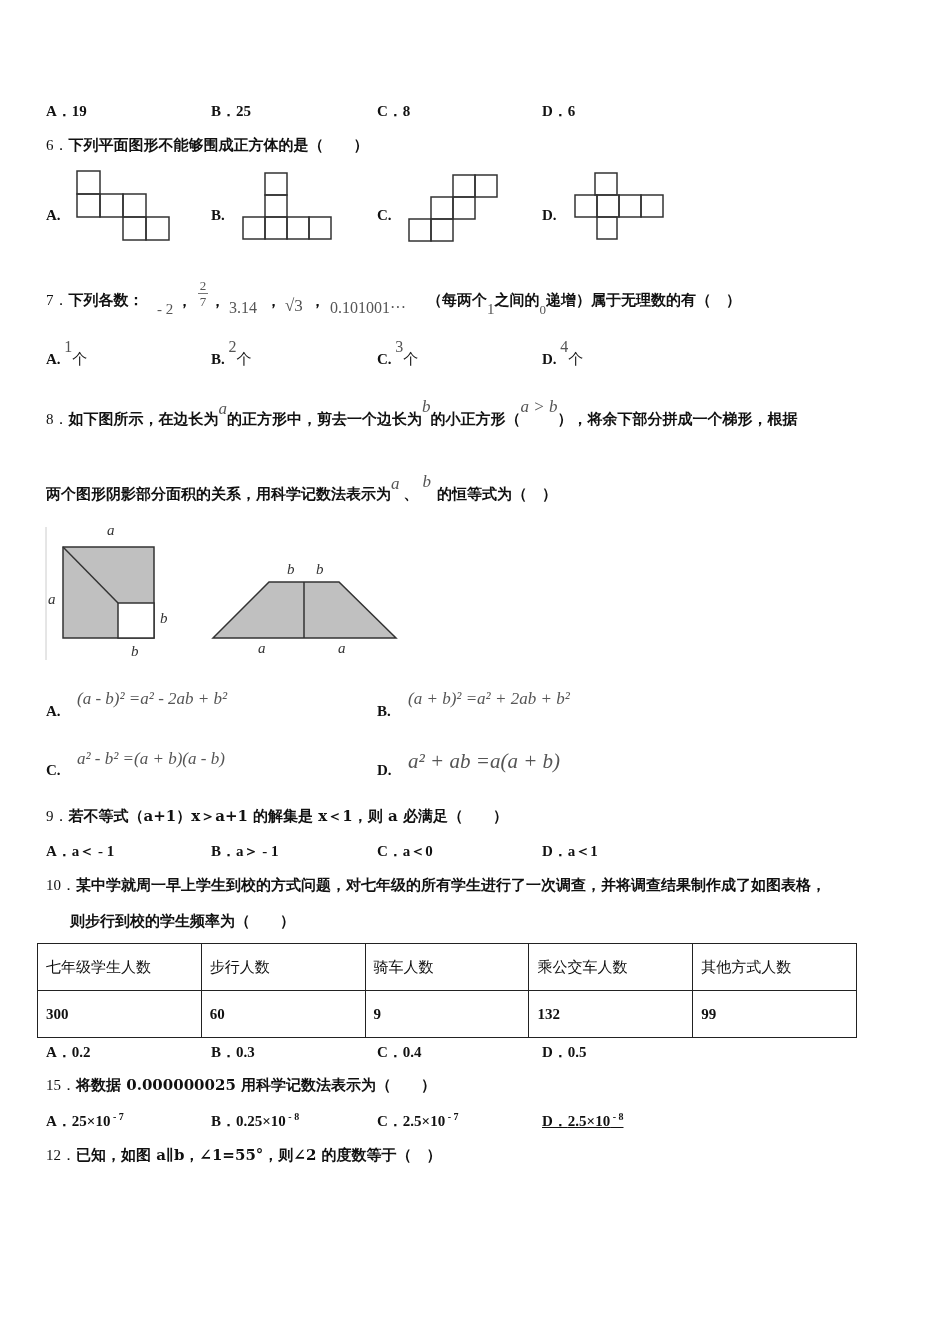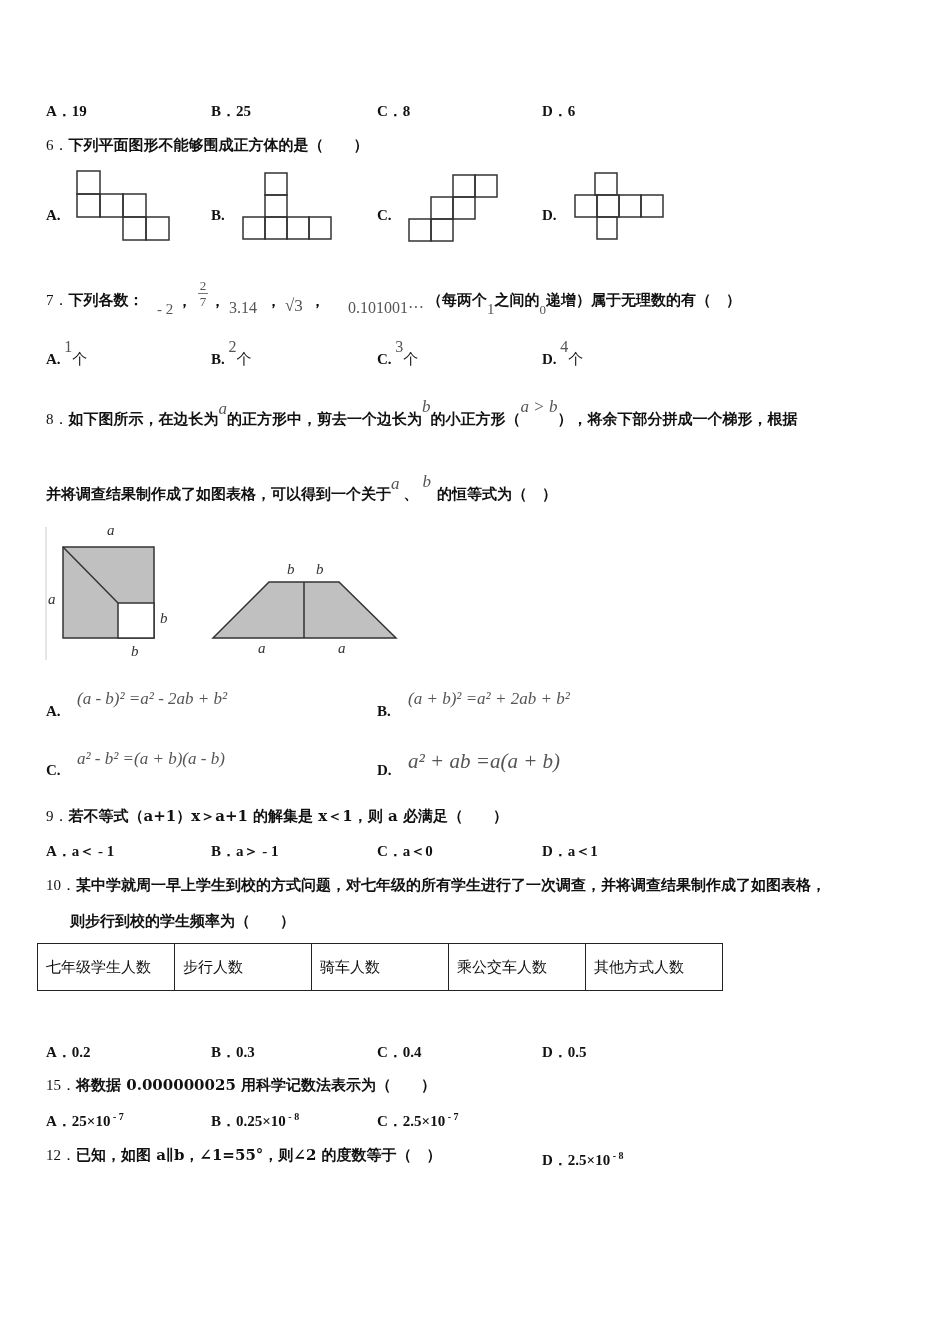--- a/index.html
+++ b/index.html
@@ -6,21 +6,21 @@
   body { width:950px; height:1344px; position:relative; overflow:hidden;
          font-family:"DejaVu Serif","Liberation Serif",serif; color:#111; }
   .abs { position:absolute; white-space:nowrap; }
   .q { font-size:15px; font-weight:bold; }
   .qnum { font-weight:normal; font-family:"Liberation Serif",serif; }
   .opt { font-size:15px; font-weight:bold; font-family:"Liberation Serif","DejaVu Serif",serif; }
   .math { font-family:"Liberation Serif",serif; font-style:italic; font-weight:normal; color:#555; }
   .mathn { font-family:"Liberation Serif",serif; font-weight:normal; color:#555; }
   .sup { font-size:10px; vertical-align:super; }
   svg { position:absolute; overflow:visible; }
-  table.data { position:absolute; left:37px; top:943px; width:686px; border-collapse:collapse; }
+  table.data { position:absolute; left:37px; top:943px; width:820px; border-collapse:collapse; }
   table.data td { border:1px solid #222; height:46px; padding:0 8px; font-size:15px; vertical-align:middle; width:20%; }
   table.data tr.vals td { font-weight:bold; font-family:"Liberation Serif",serif; }
 </style>
 </head>
 <body>
 
 <div>
   <div class="abs opt" style="left:46px;top:102px;"><span>A．</span><span>19</span></div>
   <div class="abs opt" style="left:211px;top:102px;"><span>B．</span><span>25</span></div>
   <div class="abs opt" style="left:377px;top:102px;"><span>C．</span><span>8</span></div>
@@ -73,35 +73,35 @@
 <div class="abs q" style="left:177px;top:292px;">，</div>
 <div class="abs mathn" style="left:198px;top:278px;font-size:13px;text-align:center;width:10px;line-height:15px;">
   <div>2</div>
   <div style="border-top:1px solid #777;">7</div>
 </div>
 <div class="abs q" style="left:210px;top:292px;">，</div>
 <div class="abs mathn" style="left:229px;top:299px;font-size:16px;">3.14</div>
 <div class="abs q" style="left:266px;top:292px;">，</div>
 <div class="abs mathn" style="left:285px;top:296px;font-size:17px;">√3</div>
 <div class="abs q" style="left:310px;top:292px;">，</div>
-<div class="abs mathn" style="left:330px;top:299px;font-size:16px;margin-left:18px;">0.101001···</div>
+<div class="abs mathn" style="left:330px;top:299px;font-size:16px;">0.101001···</div>
 <div class="abs q" style="left:427px;top:291px;">
   <span>（每两个</span><span class="mathn" style="font-size:15px;position:relative;top:9px;">1</span><span>之间的</span><span class="mathn" style="font-size:13px;position:relative;top:9px;">0</span><span>递增）属于无理数的有（　）</span>
 </div>
 
 <div class="abs opt" style="left:46px;top:350px;"><span>A.</span> <span class="mathn" style="font-size:16px;position:relative;top:-12px;">1</span><span style="font-weight:normal;">个</span></div>
 <div class="abs opt" style="left:211px;top:350px;"><span>B.</span> <span class="mathn" style="font-size:16px;position:relative;top:-12px;">2</span><span style="font-weight:normal;">个</span></div>
 <div class="abs opt" style="left:377px;top:350px;"><span>C.</span> <span class="mathn" style="font-size:16px;position:relative;top:-12px;">3</span><span style="font-weight:normal;">个</span></div>
 <div class="abs opt" style="left:542px;top:350px;"><span>D.</span> <span class="mathn" style="font-size:16px;position:relative;top:-12px;">4</span><span style="font-weight:normal;">个</span></div>
 
 <div class="abs q" style="left:46px;top:409px;">
   <span class="qnum">8．</span><span>如下图所示，在边长为</span><span class="math" style="font-size:17px;position:relative;top:-10px;">a</span><span>的正方形中，剪去一个边长为</span><span class="math" style="font-size:17px;position:relative;top:-12px;">b</span><span>的小正方形（</span><span class="math" style="font-size:17px;position:relative;top:-12px;">a &gt; b</span><span>），将余下部分拼成一个梯形，根据</span>
 </div>
 <div class="abs q" style="left:46px;top:484px;">
-  <span>并将调查结果制作成了如图表格，可以得到一个关于</span><span class="math" style="font-size:17px;position:relative;top:-10px;">a</span><span style="padding:0 4px;">、</span><span class="math" style="font-size:17px;position:relative;top:-12px;">b</span><span style="padding-left:6px;">的恒等式为（　）</span>
+  <span>两个图形阴影部分面积的关系，用科学记数法表示为</span><span class="math" style="font-size:17px;position:relative;top:-10px;">a</span><span style="padding:0 4px;">、</span><span class="math" style="font-size:17px;position:relative;top:-12px;">b</span><span style="padding-left:6px;">的恒等式为（　）</span>
 </div>
 
 <svg style="left:0;top:0;" width="950" height="680">
   <line x1="46" y1="527" x2="46" y2="660" stroke="#ccc" stroke-width="1"></line>
 
   <rect x="63" y="547" width="91" height="91" fill="#c0c0c0" stroke="#333" stroke-width="1.5"></rect>
   <rect x="118" y="603" width="36" height="35" fill="#ffffff" stroke="#333" stroke-width="1.5"></rect>
   <line x1="63" y1="547" x2="118" y2="603" stroke="#333" stroke-width="1.5"></line>
 
   <polygon points="213,638 269,582 339,582 396,638" fill="#c0c0c0" stroke="#333" stroke-width="1.5"></polygon>
@@ -140,31 +140,38 @@
 
 <table class="data">
   <tbody>
       <tr>
     <td>七年级学生人数</td>
     <td>步行人数</td>
     <td>骑车人数</td>
     <td>乘公交车人数</td>
     <td>其他方式人数</td>
   </tr>
+  <tr class="vals">
+    <td>300</td>
+    <td>60</td>
+    <td>9</td>
+    <td>132</td>
+    <td>99</td>
+  </tr>
 </tbody>
   </table>
 
 <div class="abs opt" style="left:46px;top:1043px;"><span>A．</span><span>0.2</span></div>
 <div class="abs opt" style="left:211px;top:1043px;"><span>B．</span><span>0.3</span></div>
 <div class="abs opt" style="left:377px;top:1043px;"><span>C．</span><span>0.4</span></div>
 <div class="abs opt" style="left:542px;top:1043px;"><span>D．</span><span>0.5</span></div>
 
 <div class="abs q" style="left:46px;top:1076px;">
   <span class="qnum">15．</span><span>将数据 0.000000025 用科学记数法表示为（　　）</span>
 </div>
 <div class="abs opt" style="left:46px;top:1111px;"><span>A．</span><span>25×10</span><span class="sup"> - 7</span></div>
 <div class="abs opt" style="left:211px;top:1111px;"><span>B．</span><span>0.25×10</span><span class="sup"> - 8</span></div>
 <div class="abs opt" style="left:377px;top:1111px;"><span>C．</span><span>2.5×10</span><span class="sup"> - 7</span></div>
-<div class="abs opt" style="left:542px;top:1150px;"><span>D．</span><span>2.5×10</span><span class="sup"> - 8</span></div>
+<div class="abs opt" style="left:542px;top:1111px;text-decoration:underline;"><span>D．</span><span>2.5×10</span><span class="sup"> - 8</span></div>
 
 <div class="abs q" style="left:46px;top:1146px;">
   <span class="qnum">12．</span><span>已知，如图 a∥b，∠1=55°，则∠2 的度数等于（　）</span>
 </div>
 
 </body></html>

